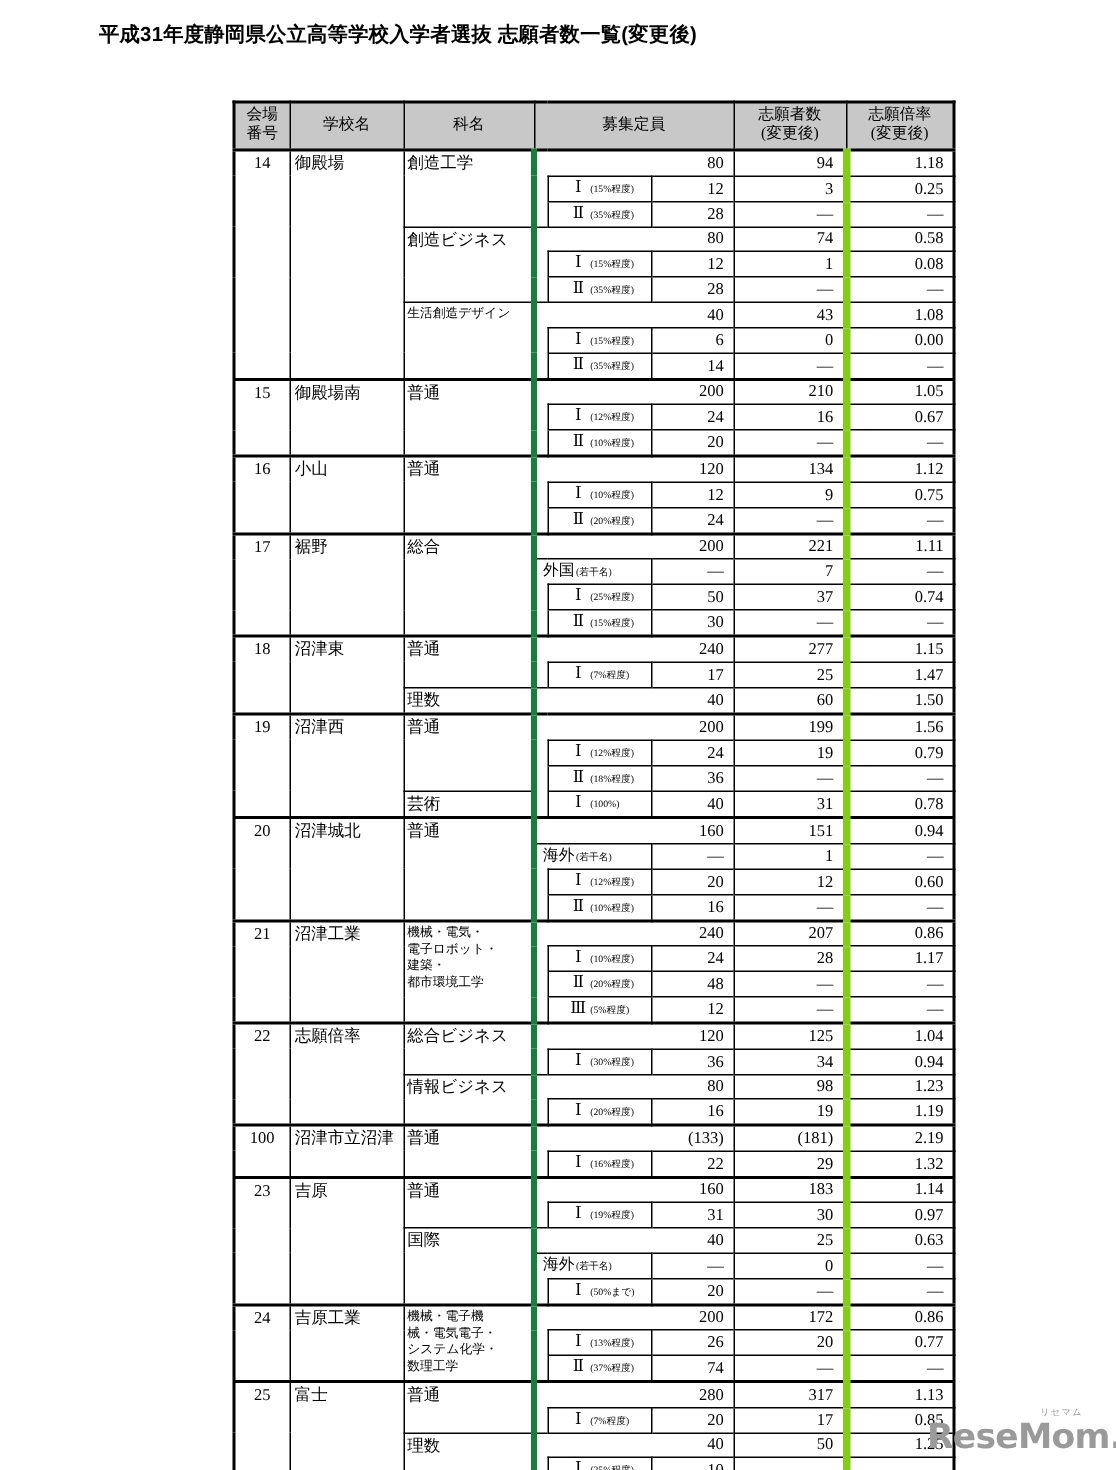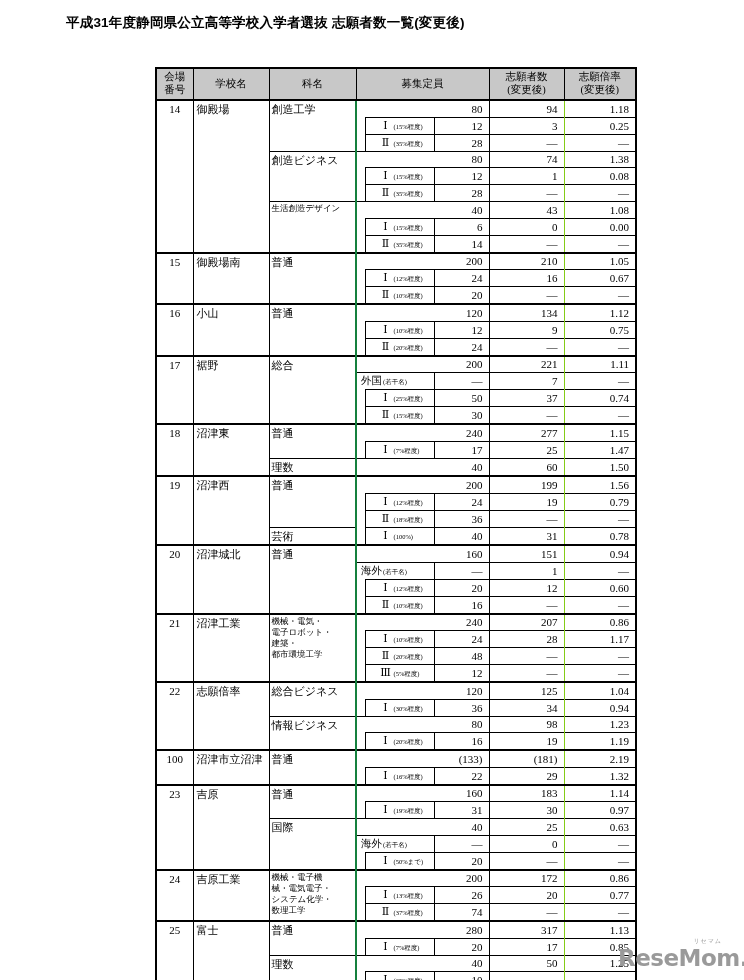--- a/index.html
+++ b/index.html
@@ -24,31 +24,31 @@
   }
   td{
     padding:0;height:15.5px;font-size:11px;line-height:14px;
     border:0 solid #000;overflow:hidden;vertical-align:middle;white-space:nowrap;
   }
   .bt{border-top:1px solid #000;}
   tr.sep td.bt{border-top-width:2px;}
   .num{text-align:right;padding-right:6px;}
   .venue{text-align:center;vertical-align:top;border-right:1px solid #000;padding-top:1px;}
   .school{vertical-align:top;border-right:1px solid #000;padding:1px 0 0 3px;}
-  .dept{vertical-align:top;border-right:2px solid #15803d;padding:1px 0 0 2px;white-space:normal;margin-top:16px;}
+  .dept{vertical-align:top;border-right:4px solid #15803d;padding:1px 0 0 2px;white-space:normal;margin-top:16px;}
   .dept.small{font-size:8.5px;line-height:1.3;}
   .cap-main{border-right:1px solid #000;margin-top:16px;}
   .g{border:0 solid #000;}
   .label{border-left:1px solid #000;border-right:1px solid #000;padding-left:13px;}
   .rn{font-size:11px;display:inline-block;width:14px;text-align:center;}
   .note{font-size:6.5px;margin-left:1px;}
   .label-named{border-right:1px solid #000;padding-left:4px;}
   .nm{font-size:10.5px;}
   .capnum{border-right:1px solid #000;}
-  .apps{border-right:1px solid #84cc16;}
+  .apps{border-right:5px solid #84cc16;}
   .logo{
     position:absolute;left:616px;top:937px;width:122px;height:36px;
     color:var(--logo-gray,#9a9a9a);
     font-family:"DejaVu Sans","Liberation Sans",sans-serif;font-weight:bold;
   }
   .logo .main{position:absolute;left:2px;top:8px;font-size:23px;letter-spacing:-0.5px;}
   .logo .kana{position:absolute;right:16px;top:0;font-size:6px;font-weight:normal;letter-spacing:1px;}
 </style>
 </head>
 <body>
@@ -102,21 +102,21 @@
         <td class="g"></td>
         <td class="label bt"><span class="rn">Ⅱ</span><span class="note">(35%程度)</span></td>
         <td class="capnum num bt">28</td>
         <td class="apps num bt">—</td>
         <td class="ratio num bt">—</td>
       </tr>
       <tr>
         <td class="dept bt" rowspan="3">創造ビジネス</td>
         <td class="cap-main num bt" colspan="3">80</td>
         <td class="apps num bt">74</td>
-        <td class="ratio num bt">1.38</td>
+        <td class="ratio num bt">0.58</td>
       </tr>
       <tr>
         <td class="g"></td>
         <td class="label bt"><span class="rn">Ⅰ</span><span class="note">(15%程度)</span></td>
         <td class="capnum num bt">12</td>
         <td class="apps num bt">1</td>
         <td class="ratio num bt">0.08</td>
       </tr>
       <tr>
         <td class="g"></td>

